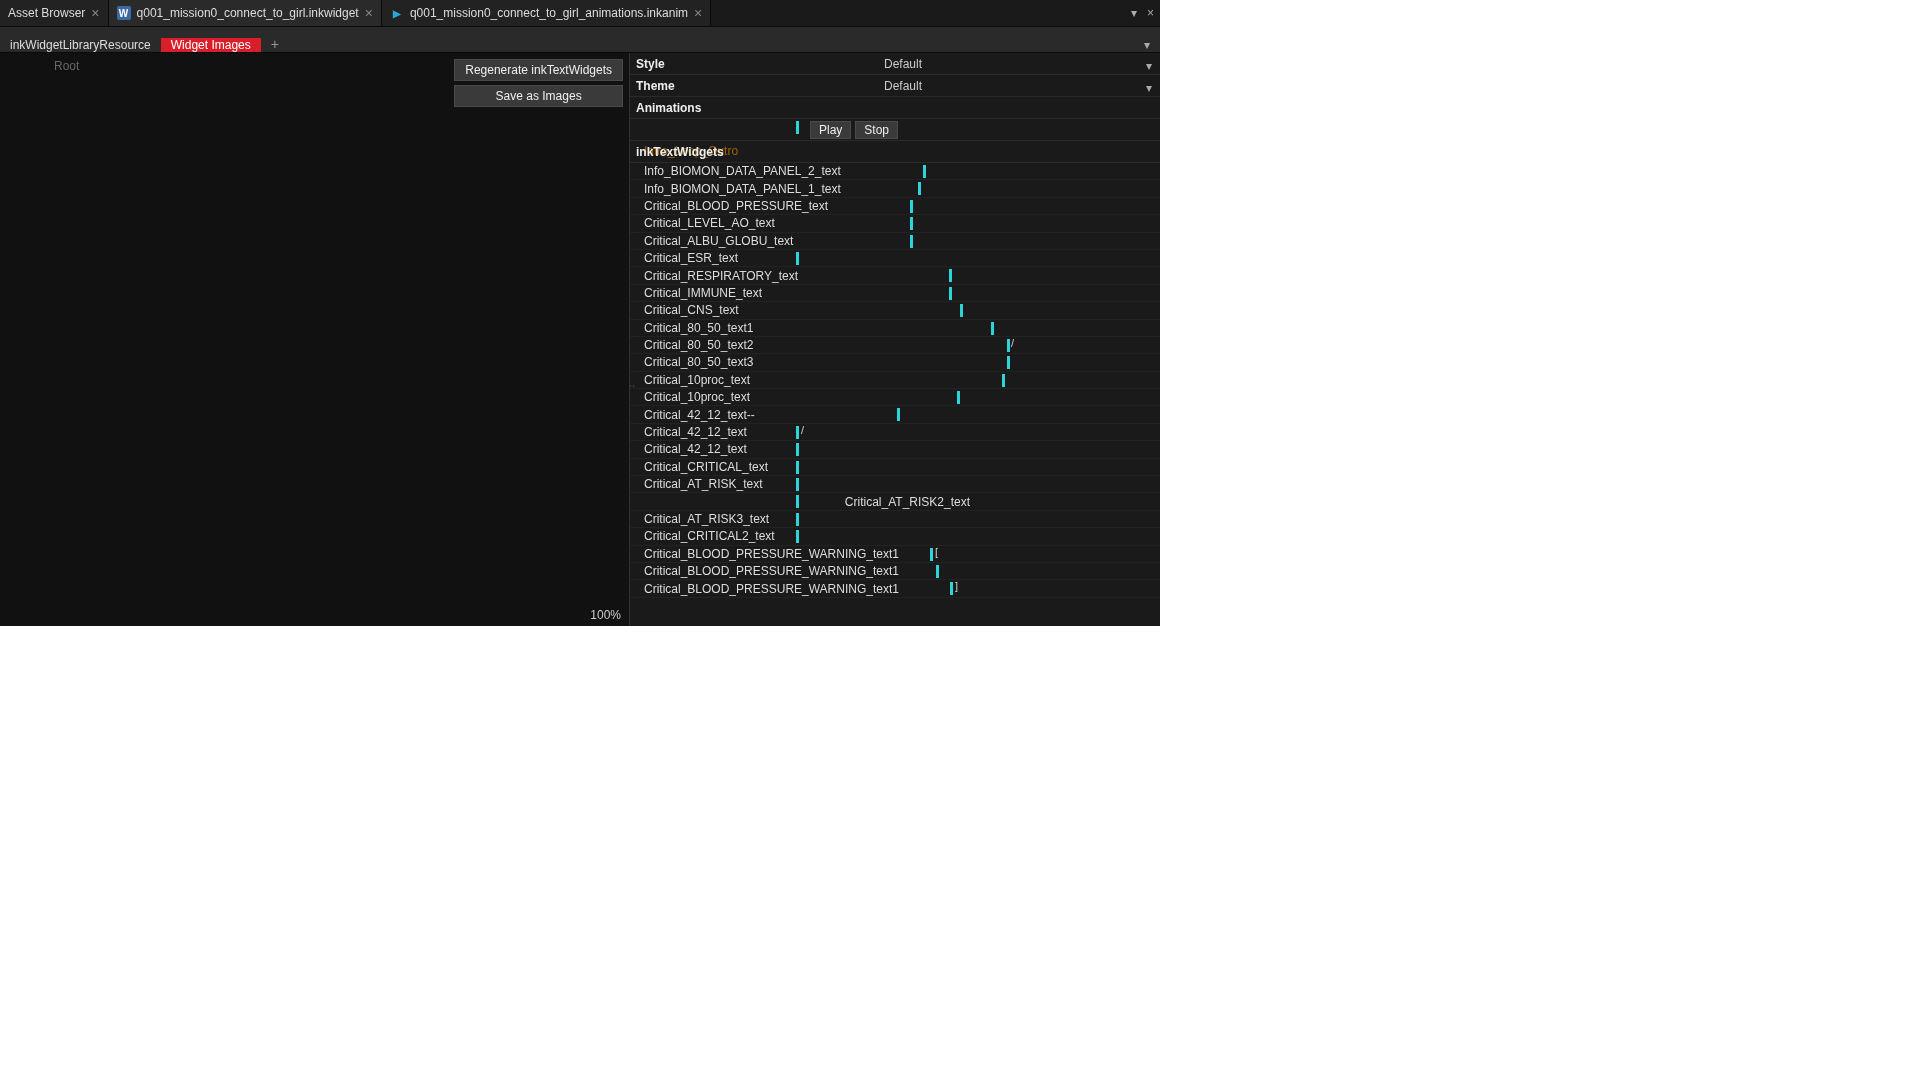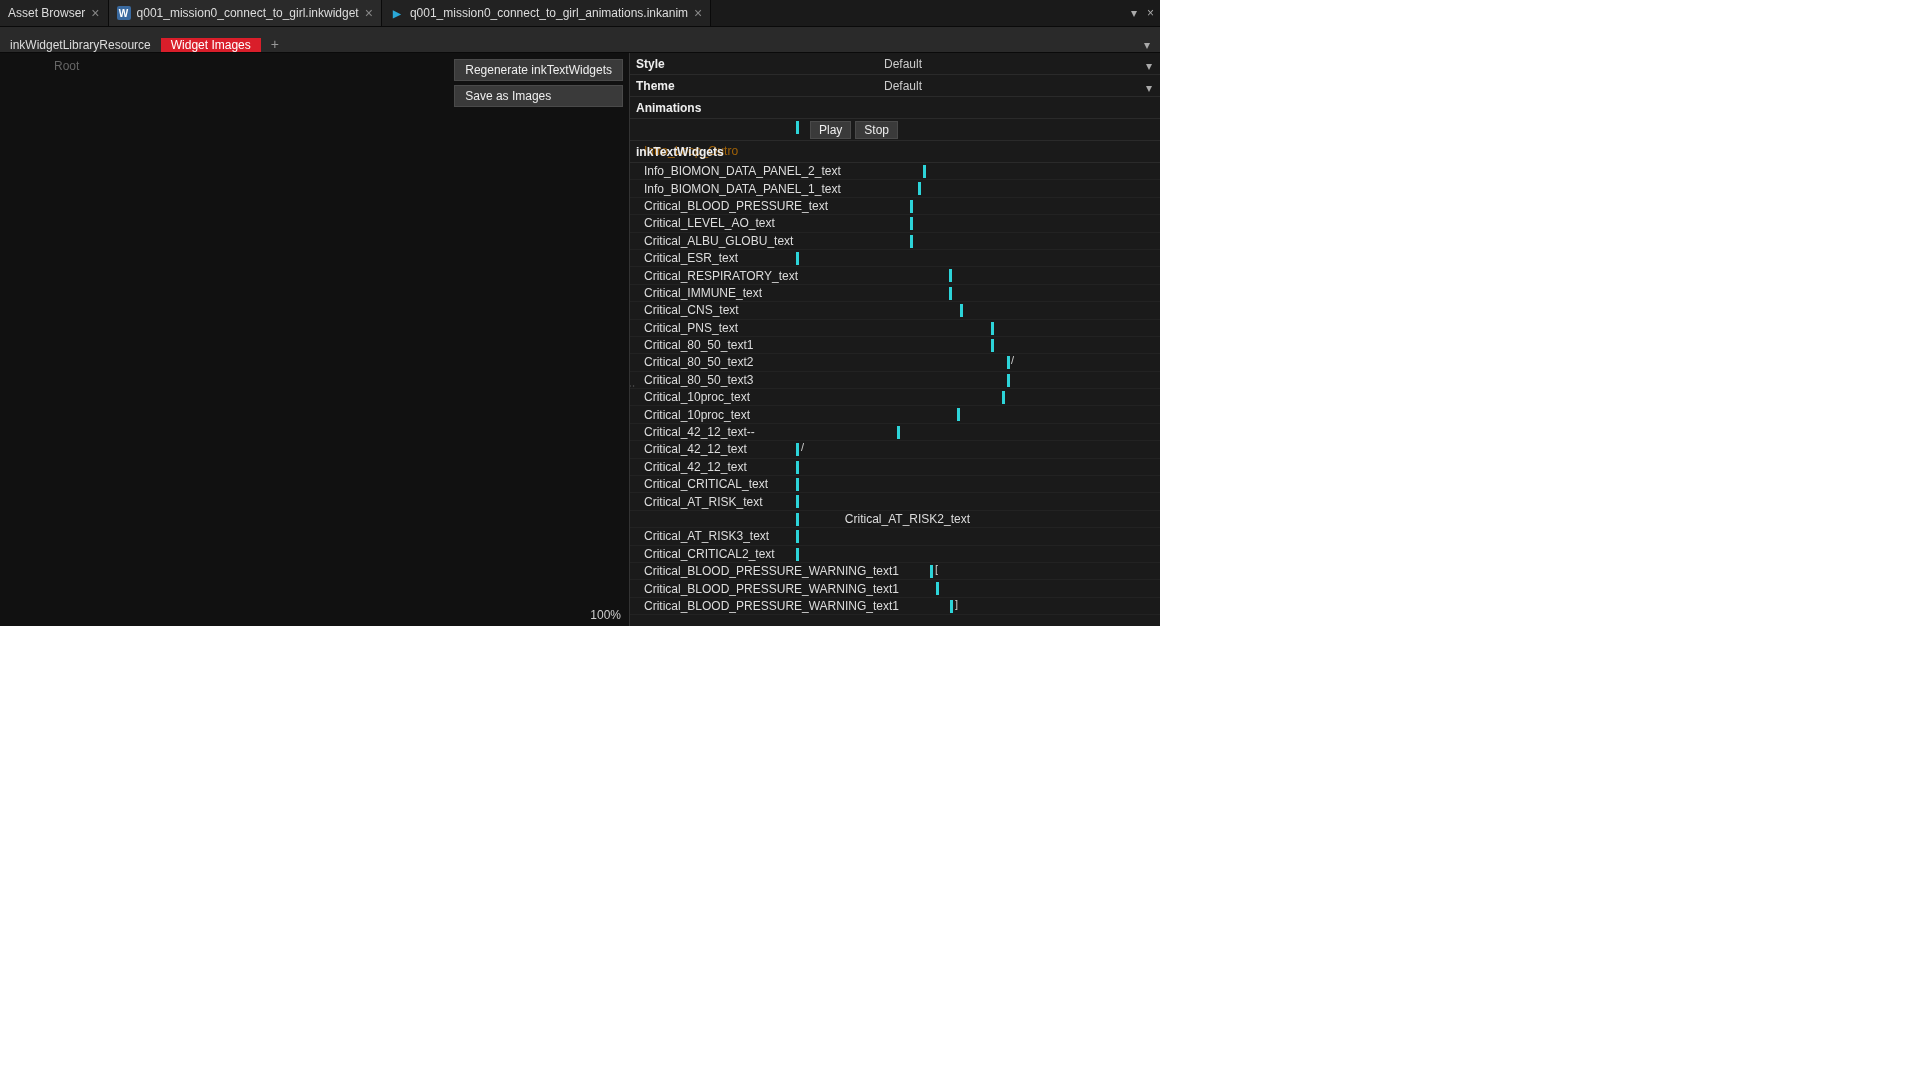--- a/index.html
+++ b/index.html
@@ -93,21 +93,21 @@
   display: flex;
   flex-direction: column;
   gap: 4px;
 }
 .btn {
   background: #3a3a3a;
   border: 1px solid #4a4a4a;
   color: #eee;
   padding: 3px 10px;
   cursor: pointer;
-  text-align: left;
+  text-align: center;
   min-width: 140px;
 }
 .zoom-label {
   position: absolute;
   bottom: 4px; right: 8px;
   color: #ccc;
 }
 .grip {
   position: absolute;
   left: -5px;
@@ -337,24 +337,20 @@
           </div>
           <div class="widget-row" style="position: relative;">
             <div class="wname">Critical_IMMUNE_text</div>
             <div class="wtick" style="position: absolute; left: 319px;"></div>
           </div>
           <div class="widget-row" style="position: relative;">
             <div class="wname">Critical_CNS_text</div>
             <div class="wtick" style="position: absolute; left: 330px;"></div>
           </div>
           <div class="widget-row" style="position: relative;">
-            <div class="wname">Critical_PNS_text</div>
-            <div class="wtick" style="position: absolute; left: 361px;"></div>
-          </div>
-          <div class="widget-row" style="position: relative;">
             <div class="wname">Critical_80_50_text1</div>
             <div class="wtick" style="position: absolute; left: 361px;"></div>
           </div>
           <div class="widget-row" style="position: relative;">
             <div class="wname">Critical_80_50_text2</div>
             <div class="wtick" style="position: absolute; left: 377px;"></div>
             <div class="trailing" style="left: 381px;">/</div>
           </div>
           <div class="widget-row" style="position: relative;">
             <div class="wname">Critical_80_50_text3</div>

